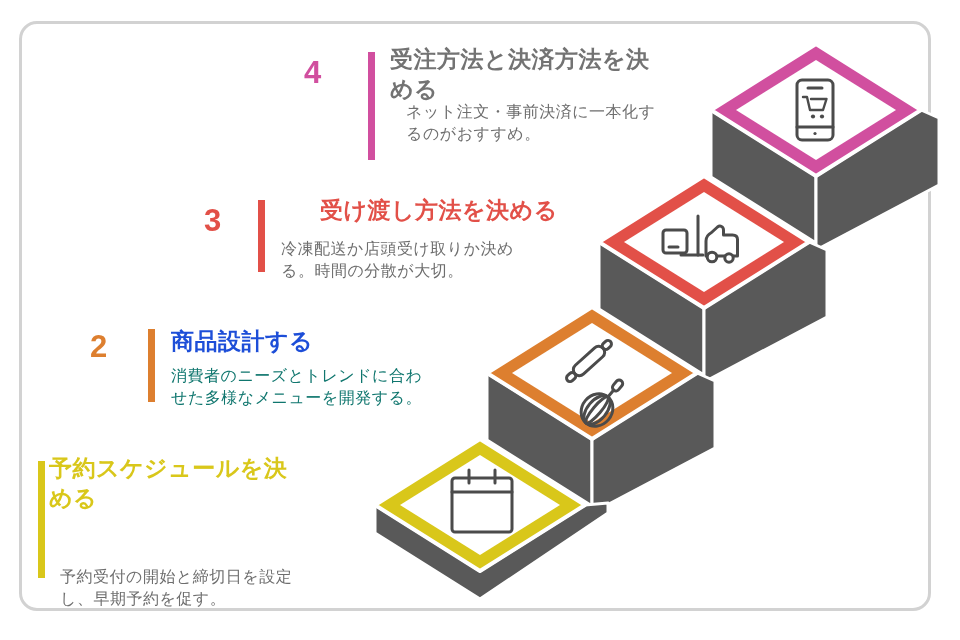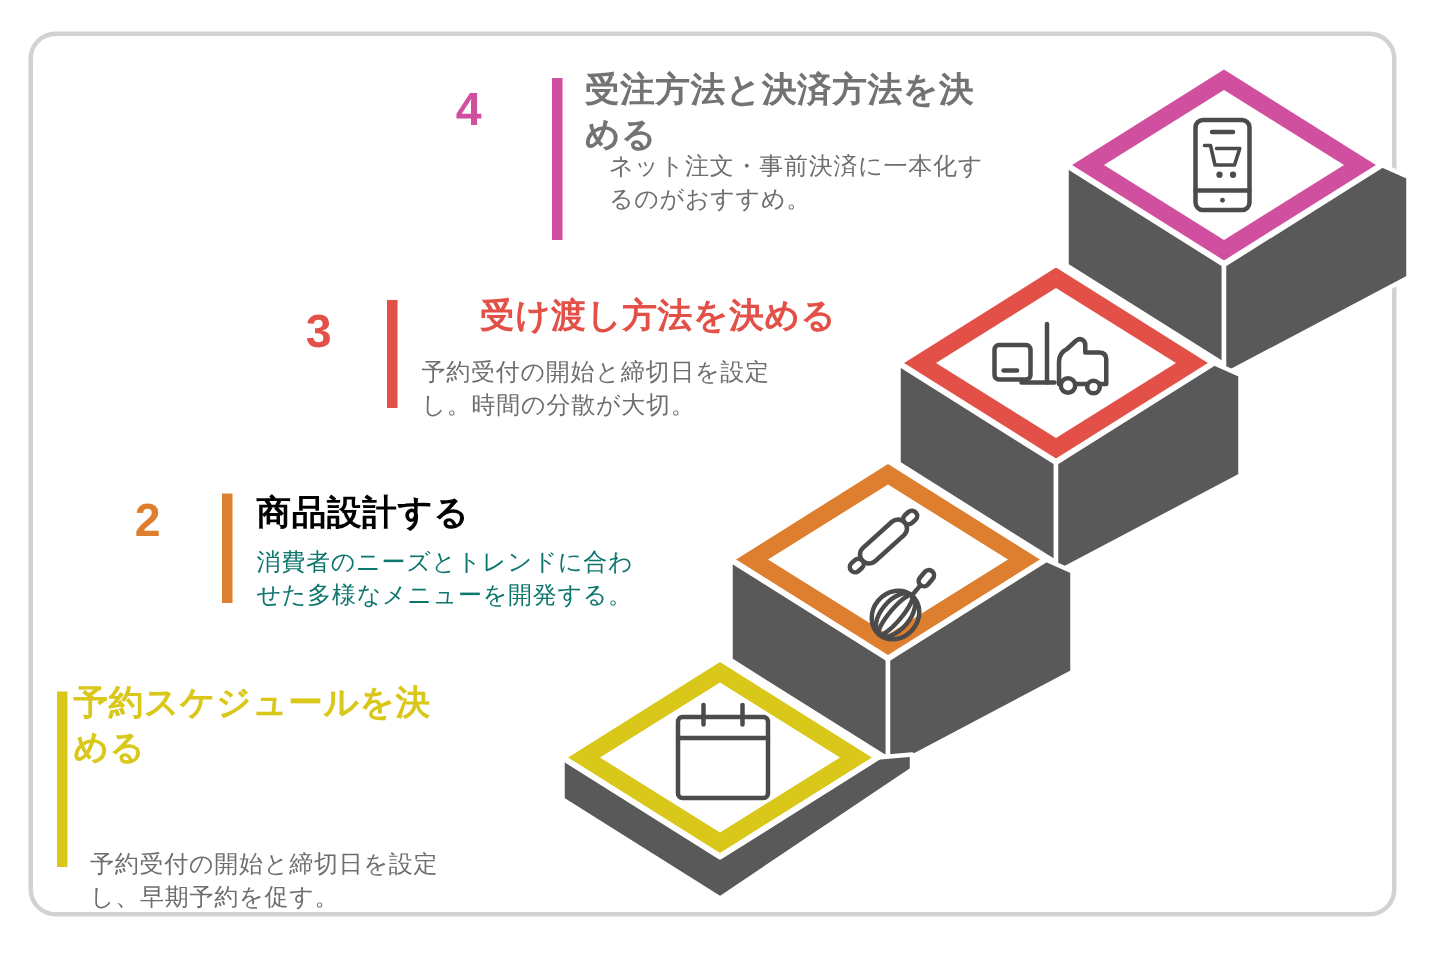--- a/index.html
+++ b/index.html
@@ -123,27 +123,27 @@
   <div class="num" style="color: rgb(209, 79, 159);">4</div>
   <div class="bar" style="background-color: rgb(209, 79, 159);"></div>
   <div class="title" style="color: #737373;">受注方法と決済方法を決める</div>
   <div class="desc" style="color: rgb(110, 110, 110);">ネット注文・事前決済に一本化するのがおすすめ。</div>
 </div>
 
 <div class="s3">
   <div class="num" style="color: rgb(226, 80, 72);">3</div>
   <div class="bar" style="background-color: rgb(226, 80, 72);"></div>
   <div class="title" style="color: rgb(226, 80, 72);">受け渡し方法を決める</div>
-  <div class="desc" style="color: rgb(110, 110, 110);">予約受付の開始と締切日を設定し。時間の分散が大切。</div>
+  <div class="desc" style="color: rgb(110, 110, 110);">冷凍配送か店頭受け取りか決める。時間の分散が大切。</div>
 </div>
 
 <div class="s2">
   <div class="num" style="color: rgb(221, 127, 47);">2</div>
   <div class="bar" style="background-color: rgb(221, 127, 47);"></div>
-  <div class="title" style="color: #000000;">商品設計する</div>
+  <div class="title" style="color: #1d4ed8;">商品設計する</div>
   <div class="desc" style="color: #0f766e;">消費者のニーズとトレンドに合わせた多様なメニューを開発する。</div>
 </div>
 
 <div class="s1">
   <div class="bar" style="background-color: rgb(217, 199, 26);"></div>
   <div class="title" style="color: rgb(217, 199, 26);">予約スケジュールを決める</div>
   <div class="desc" style="color: rgb(110, 110, 110); margin-top: 36px;">予約受付の開始と締切日を設定し、早期予約を促す。</div>
 </div>
 
 </body></html>

